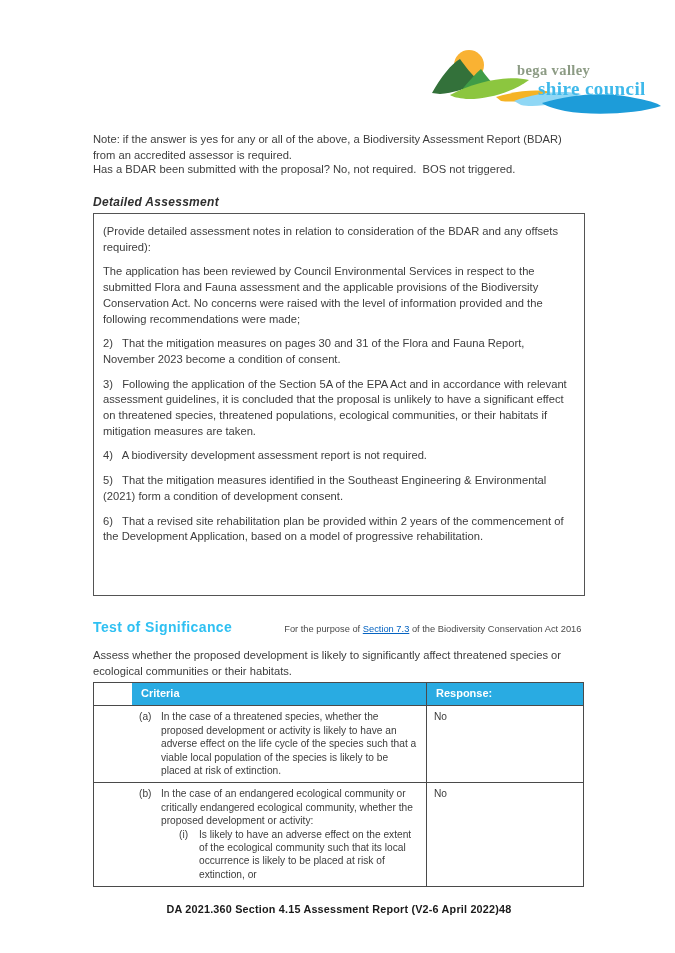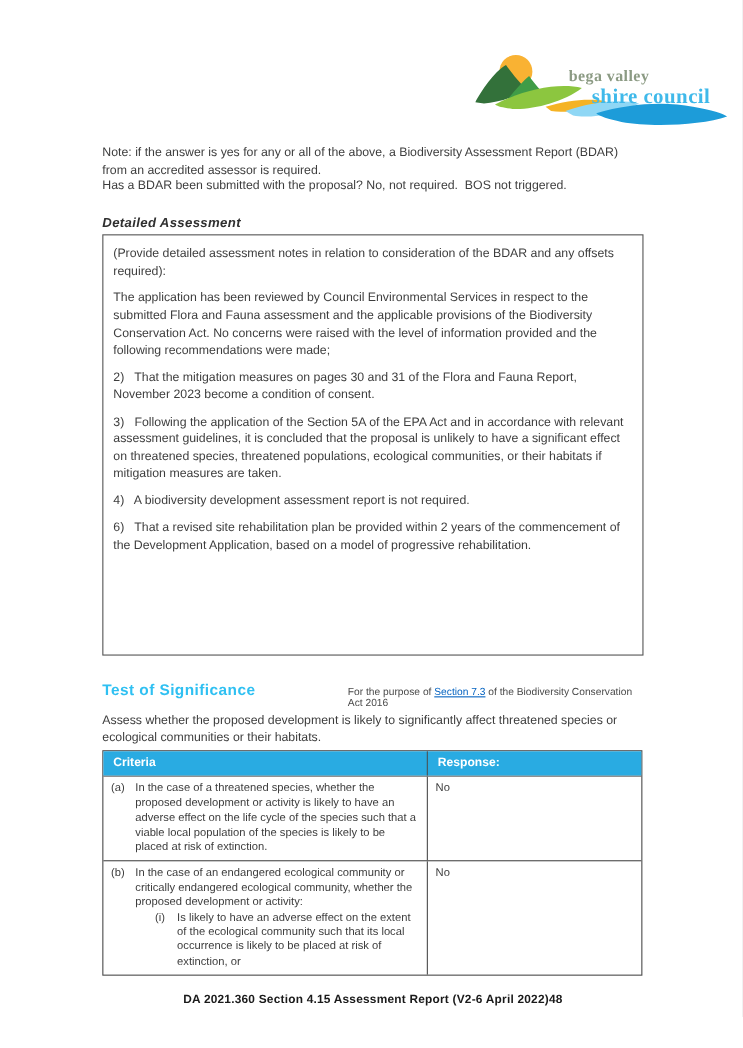--- a/index.html
+++ b/index.html
@@ -52,32 +52,32 @@
     white-space:pre-wrap;
   }
   
   .tos-row { top:619px; display:flex; align-items:baseline; }
   .tos-heading {
     font-size:14px; font-weight:bold; letter-spacing:0.4px;
     color:#2fc0f2;
     flex:0 0 auto;
   }
   .tos-purpose {
-    margin-left:84px;
+    margin-left:52px;
     font-size:9.3px; color:#4a4a4a;
   }
   .tos-link { color:#0563c1; text-decoration:underline; cursor:pointer; }
   .assess-par { top:647px; }
   
   .sig-table {
     top:682px; width:491px;
     border:1px solid #4a4a4a;
     font-size:10.2px; line-height:13.4px;
   }
-  .t-row { display:grid; grid-template-columns:295px 1fr; }
+  .t-row { display:grid; grid-template-columns:295px 1fr;padding-left:38px; }
   .t-row + .t-row { border-top:1px solid #4a4a4a; }
   .t-cell { padding:4px 8px 5px 7px; }
   .t-crit { border-right:1px solid #4a4a4a; }
   .t-head .t-cell {
     background:#29abe2; color:#ffffff; font-weight:bold;
     font-size:11px; padding:4px 8px 5px 9px;
   }
   .t-head .t-crit { border-right:1px solid #4a4a4a; }
   .t-body-row .t-resp { color:#3d3d3d; }
   .row-a { min-height:71px; }
@@ -117,20 +117,21 @@
   <p class="content-block body-par note-par">Note: if the answer is yes for any or all of the above, a Biodiversity Assessment Report (BDAR) from an accredited assessor is required.</p>
   <p class="content-block body-par quest-par">Has a BDAR been submitted with the proposal? No, not required.  BOS not triggered.</p>
 
   <div class="content-block da-heading">Detailed Assessment</div>
   <div class="content-block da-box">
     <p>(Provide detailed assessment notes in relation to consideration of the BDAR and any offsets required):</p>
     <p>The application has been reviewed by Council Environmental Services in respect to the submitted Flora and Fauna assessment and the applicable provisions of the Biodiversity Conservation Act. No concerns were raised with the level of information provided and the following recommendations were made;</p>
     <p>2)   That the mitigation measures on pages 30 and 31 of the Flora and Fauna Report, November 2023 become a condition of consent.</p>
     <p>3)   Following the application of the Section 5A of the EPA Act and in accordance with relevant assessment guidelines, it is concluded that the proposal is unlikely to have a significant effect on threatened species, threatened populations, ecological communities, or their habitats if mitigation measures are taken.</p>
     <p>4)   A biodiversity development assessment report is not required.</p>
+    <p>5)   That the mitigation measures identified in the Southeast Engineering &amp; Environmental (2021) form a condition of development consent.</p>
     <p>6)   That a revised site rehabilitation plan be provided within 2 years of the commencement of the Development Application, based on a model of progressive rehabilitation.</p>
   </div>
 
   <div class="content-block tos-row">
     <span class="tos-heading">Test of Significance</span>
     <span class="tos-purpose"><span>For the purpose of </span><span class="tos-link">Section 7.3</span><span> of the Biodiversity Conservation Act 2016</span></span>
   </div>
   <p class="content-block body-par assess-par">Assess whether the proposed development is likely to significantly affect threatened species or ecological communities or their habitats.</p>
 
   <div class="content-block sig-table">

